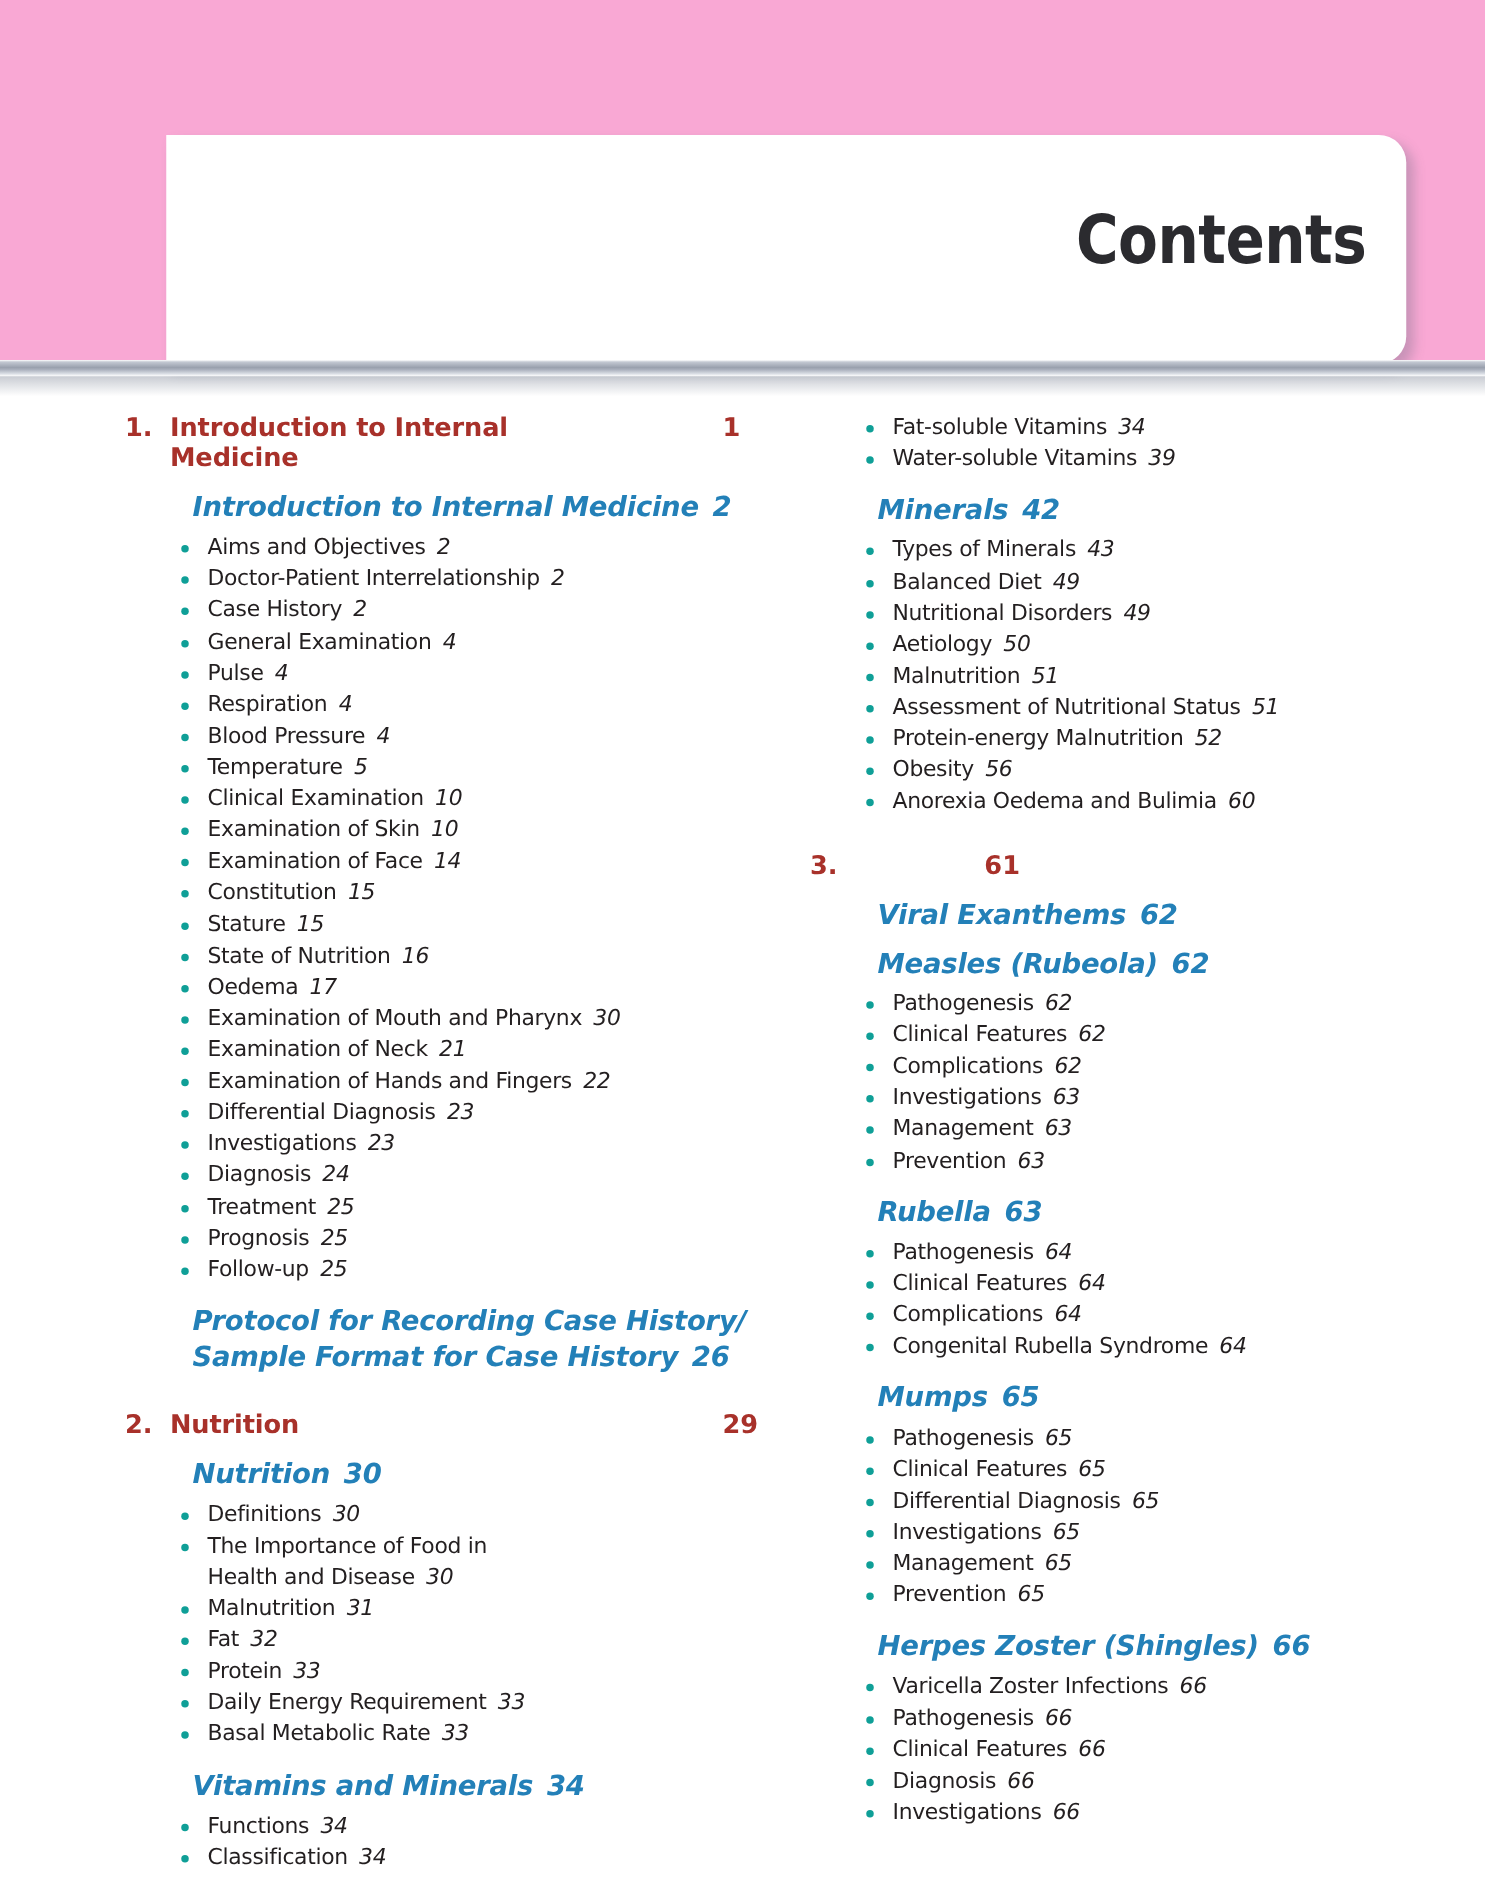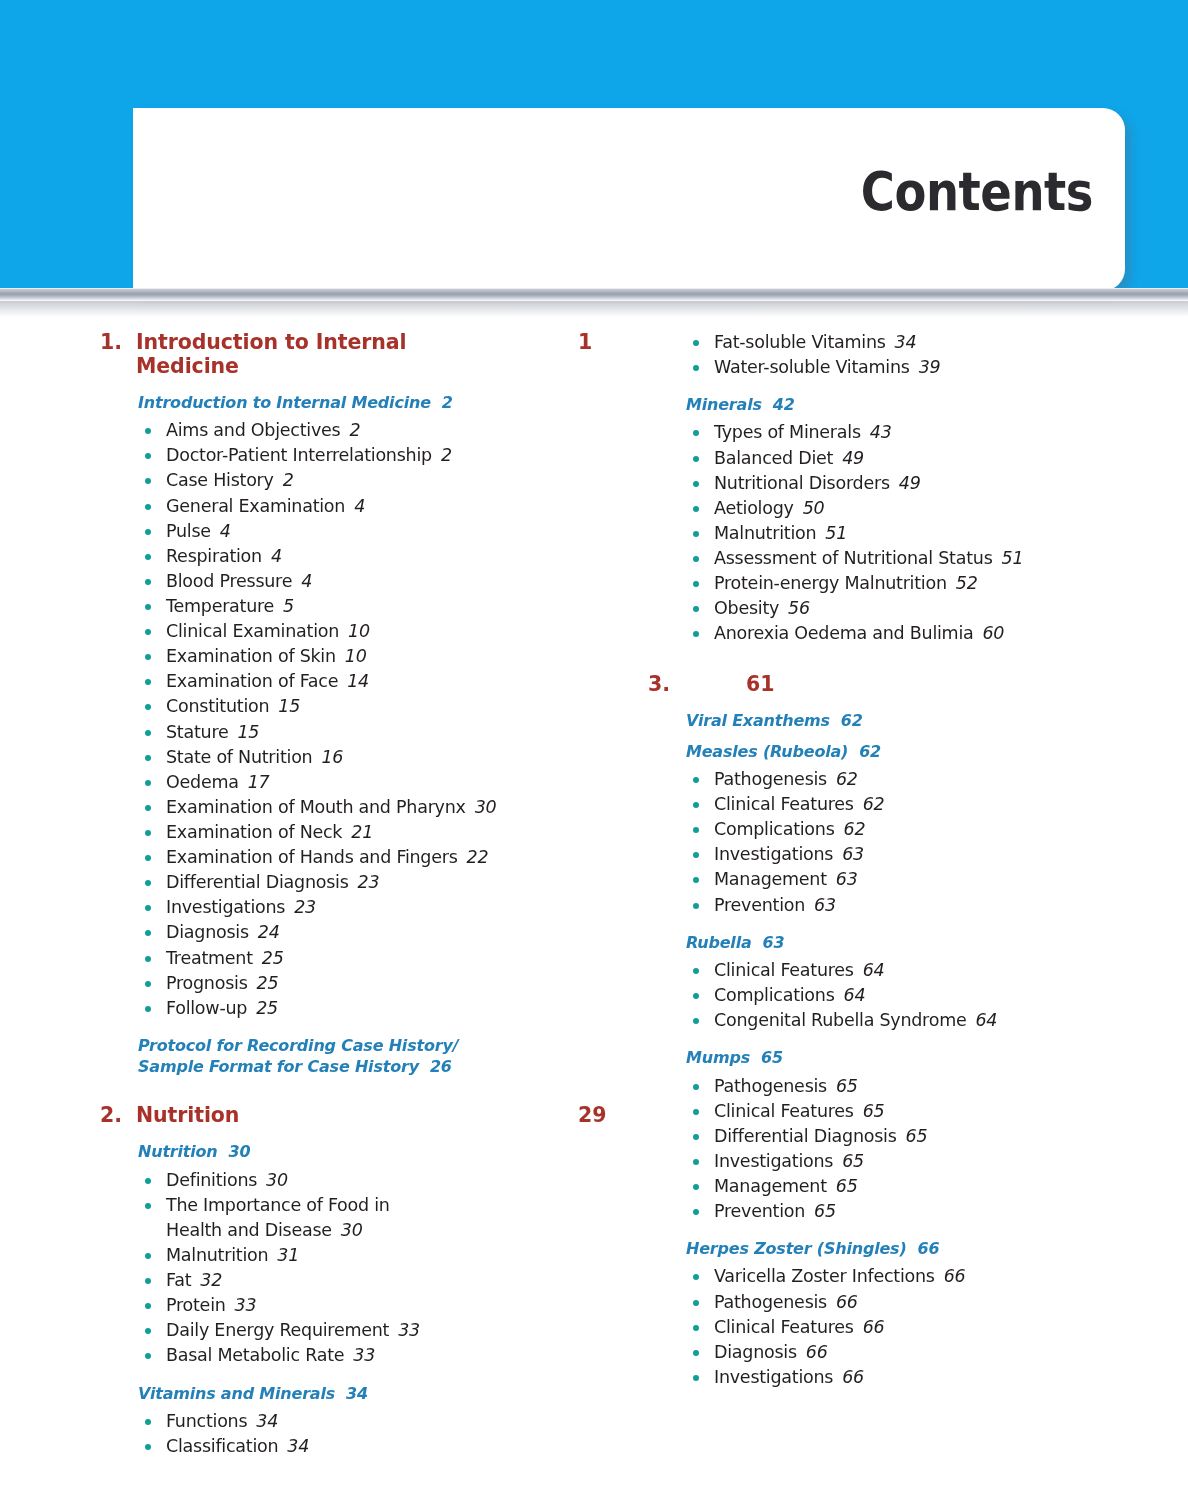--- a/index.html
+++ b/index.html
@@ -14,21 +14,21 @@
     position: relative;
     overflow: hidden;
   }
 
   
   #header-band {
     position: absolute;
     left: 0; top: 0;
     width: 1188px;
     height: 288px;
-    background: #0ea5e9;
+    background: #f9a8d4;
   }
   #header-panel {
     position: absolute;
     left: 133px;
     top: 108px;
     width: 992px;
     height: 183px;
     background: #ffffff;
     border-top-right-radius: 22px;
     border-bottom-right-radius: 22px;
@@ -107,30 +107,30 @@
   .chapter-page {
     color: #a8312a;
     font-family: "DejaVu Sans", sans-serif;
     font-weight: bold;
     font-size: 20.5px;
     flex: 0 0 auto;
     text-align: left;
     white-space: nowrap;
   }
   .col-left .chapter-page  { width: 70px; margin-left: 62px; }
-  .col-right .chapter-page { width: 70px; margin-left: 62px; }
+  .col-right .chapter-page { width: 70px; margin-left: 62px; text-align: right; }
 
   
   .section {
     color: #2380b8;
     font-family: "DejaVu Sans", sans-serif;
     font-weight: bold;
     font-style: italic;
-    font-size: 16px;
-    margin-left: 38px;
+    font-size: 22px;
+    margin-left: 54px;
     margin-top: 14px;
     margin-bottom: 5px;
     line-height: 1.33;
     letter-spacing: -0.2px;
   }
   .section.tight { margin-top: 9px; }
   .section .pg { margin-left: 11px; }
 
   
   .entry {
@@ -238,20 +238,21 @@
       </div>
       <div class="section"><span>Viral Exanthems</span><span class="pg">62</span></div>
       <div class="section tight"><span>Measles (Rubeola)</span><span class="pg">62</span></div>
       <div class="entry"><span>Pathogenesis</span><span class="pg">62</span></div>
       <div class="entry"><span>Clinical Features</span><span class="pg">62</span></div>
       <div class="entry"><span>Complications</span><span class="pg">62</span></div>
       <div class="entry"><span>Investigations</span><span class="pg">63</span></div>
       <div class="entry"><span>Management</span><span class="pg">63</span></div>
       <div class="entry"><span>Prevention</span><span class="pg">63</span></div>
       <div class="section"><span>Rubella</span><span class="pg">63</span></div>
+      <div class="entry"><span>Pathogenesis</span><span class="pg">64</span></div>
       <div class="entry"><span>Clinical Features</span><span class="pg">64</span></div>
       <div class="entry"><span>Complications</span><span class="pg">64</span></div>
       <div class="entry"><span>Congenital Rubella Syndrome</span><span class="pg">64</span></div>
       <div class="section"><span>Mumps</span><span class="pg">65</span></div>
       <div class="entry"><span>Pathogenesis</span><span class="pg">65</span></div>
       <div class="entry"><span>Clinical Features</span><span class="pg">65</span></div>
       <div class="entry"><span>Differential Diagnosis</span><span class="pg">65</span></div>
       <div class="entry"><span>Investigations</span><span class="pg">65</span></div>
       <div class="entry"><span>Management</span><span class="pg">65</span></div>
       <div class="entry"><span>Prevention</span><span class="pg">65</span></div>

